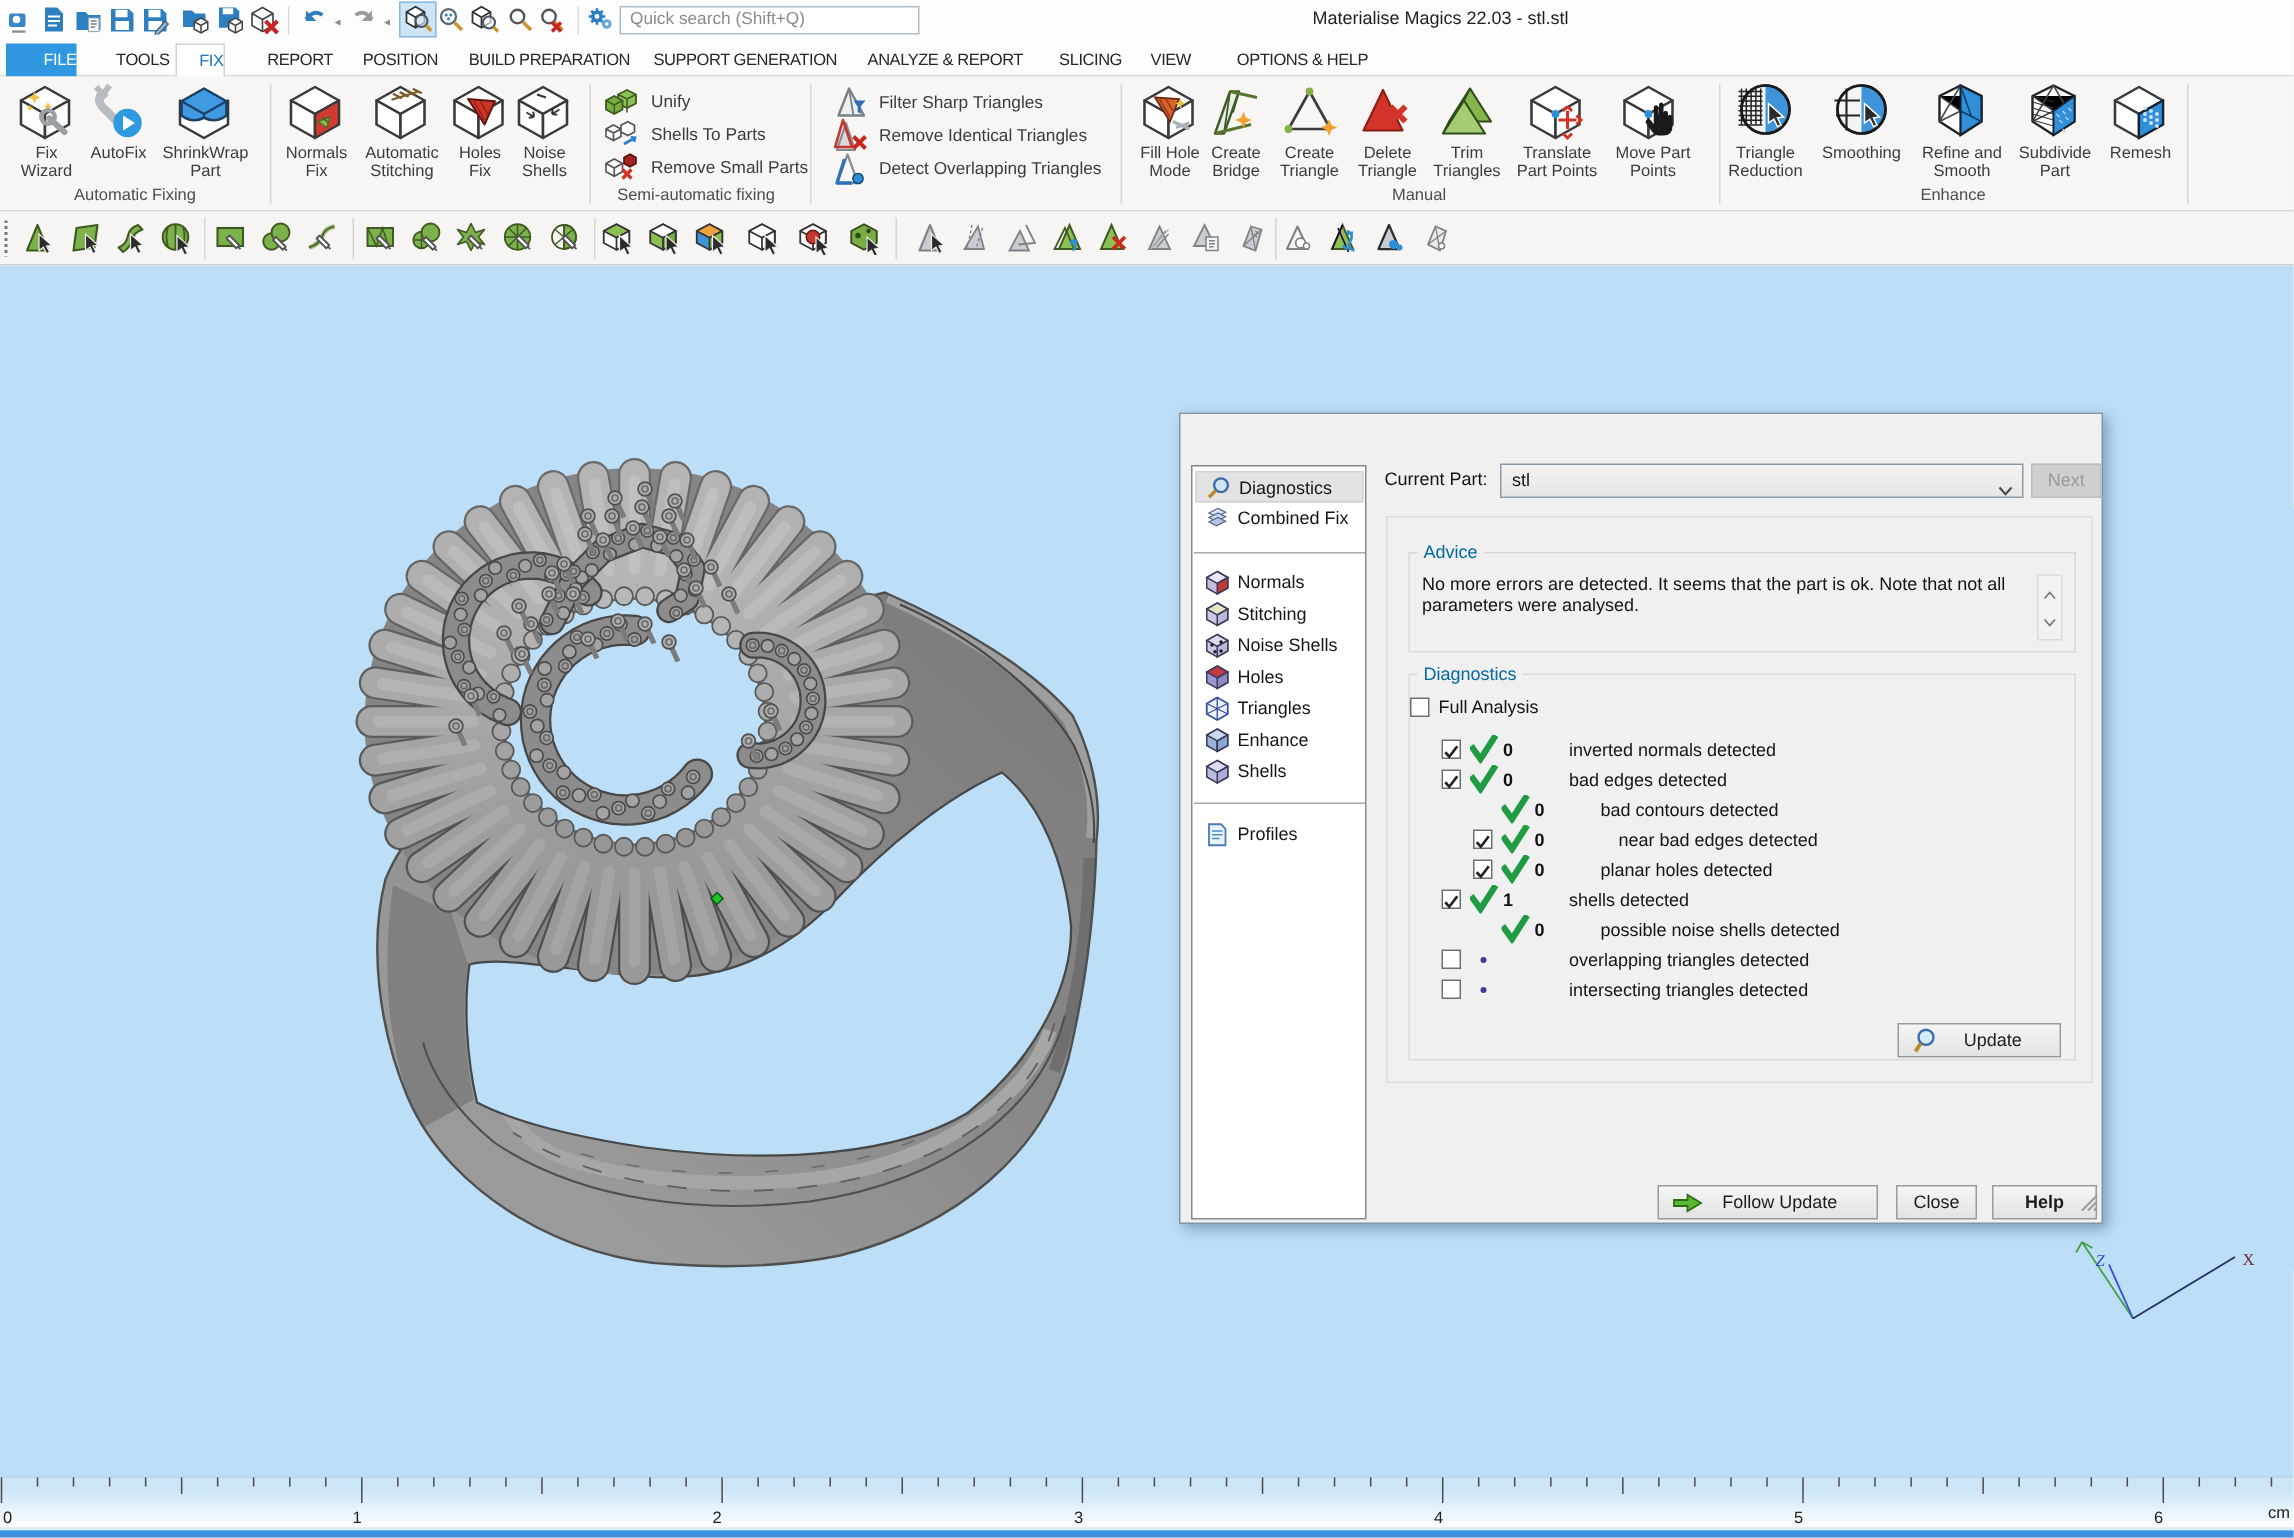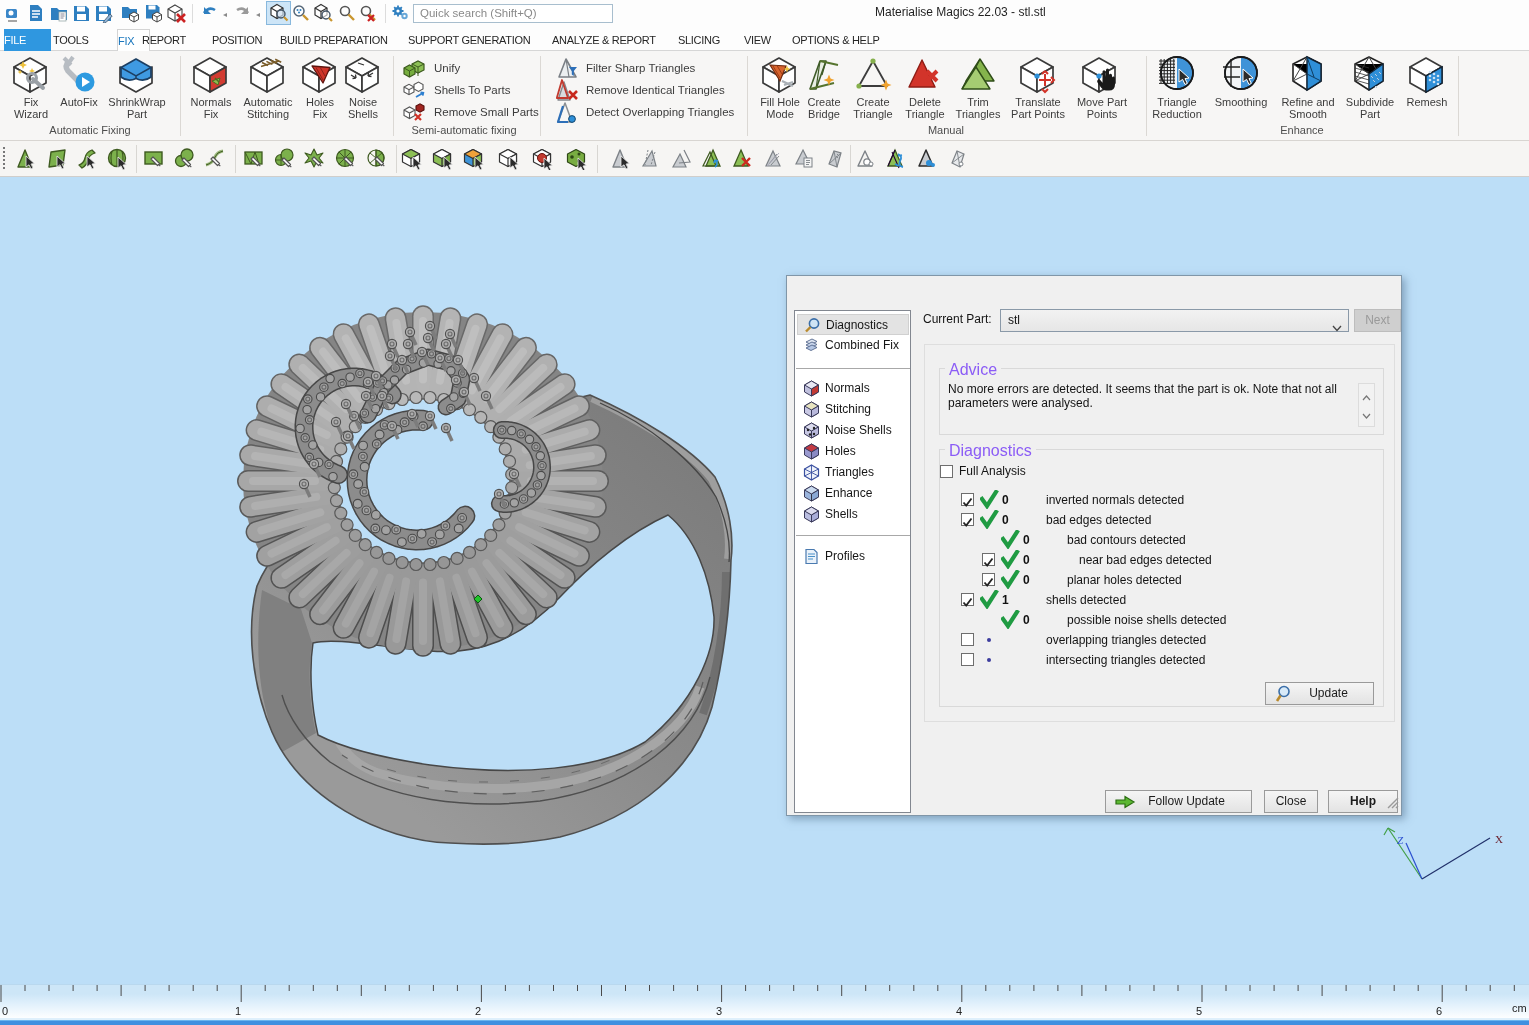--- a/index.html
+++ b/index.html
@@ -1,18 +1,18 @@
 <!DOCTYPE html>
 <html><head><meta charset="utf-8"><style>
 html,body{margin:0;padding:0;width:1529px;height:1025px;overflow:hidden;
  font-family:"Liberation Sans",sans-serif;background:#fff;}
 .abs{position:absolute;}
 #titlebar{left:0;top:0;width:1529px;height:27px;background:#fdfdfd;}
 #menubar{left:0;top:27px;width:1529px;height:24px;background:#fdfdfd;border-bottom:1px solid #d6d6d6;box-sizing:border-box;}
-.tab{position:absolute;top:2px;height:22px;line-height:22px;font-size:11px;letter-spacing:-0.3px;color:#262626;text-align:left;white-space:nowrap;}
+.tab{position:absolute;top:2px;height:22px;line-height:22px;font-size:11px;letter-spacing:-0.3px;color:#262626;text-align:right;white-space:nowrap;}
 #ribbon{left:0;top:51px;width:1529px;height:90px;background:#f7f6f5;border-bottom:1px solid #d8d5d1;box-sizing:border-box;}
 .rsep{position:absolute;top:5px;height:80px;width:1px;background:#dbd8d4;}
 .rbtn{position:absolute;top:4px;text-align:center;}
 .rbtn svg{display:block;margin:0 auto;}
 .rlab{font-size:11px;line-height:11.5px;color:#3c3c3c;margin-top:2px;white-space:nowrap;}
 .gcap{position:absolute;top:73px;font-size:11px;color:#4d4d4d;text-align:center;white-space:nowrap;}
 .smallrow{position:absolute;height:22px;font-size:11.5px;color:#3c3c3c;line-height:22px;white-space:nowrap;}
 .smallrow svg{vertical-align:middle;margin-right:6px;}
 #toolbar{left:0;top:141px;width:1529px;height:36px;background:#f6f5f3;border-bottom:1px solid #d0cecb;box-sizing:border-box;}
 .tsep{position:absolute;top:4px;height:28px;width:1px;background:#d8d6d2;}
@@ -23,21 +23,21 @@
 
 #dlg{left:786px;top:275px;width:616px;height:541px;background:#f0f0f0;border:1px solid #8096a8;box-sizing:border-box;box-shadow:3px 3px 8px rgba(70,100,130,.5);}
 #dlgtitle{left:0;top:0;width:100%;height:29px;background:#f9f9f8;}
 #dlgtitle .txt{position:absolute;left:32px;top:0;line-height:29px;font-size:12px;color:#6e6e6e;}
 .panel{background:#fff;border:1px solid #828790;box-sizing:border-box;}
 .pitem{position:absolute;left:2px;width:112px;height:21px;font-size:12px;color:#161616;line-height:21px;}
 .pitem svg{position:absolute;left:6px;top:2px;}
 .pitem .t{position:absolute;left:28px;top:0;}
 .psep{position:absolute;left:1px;width:114px;height:1px;background:#a8a8a8;}
 .grp{position:absolute;border:1px solid #d9d9d9;box-sizing:border-box;}
-.grplab{position:absolute;top:-8px;left:5px;background:#f0f0f0;padding:0 4px;font-size:16px;color:#8b5cf6;}
+.grplab{position:absolute;top:-8px;left:5px;background:#f0f0f0;padding:0 4px;font-size:12px;color:#0369a1;}
 .btn{position:absolute;background:linear-gradient(#f5f5f5,#e3e3e3);border:1px solid #9a9a9a;box-sizing:border-box;font-size:12px;color:#1c1c1c;text-align:center;}
 .cb{position:absolute;width:13px;height:13px;background:#fff;border:1px solid #6e6e6e;box-sizing:border-box;}
 .rowtxt{position:absolute;font-size:12px;color:#141414;white-space:nowrap;}
 .num{position:absolute;font-size:12px;font-weight:bold;color:#111;}
 </style></head><body>
 <div id="titlebar" class="abs">
     <div class="abs" style="left:3px;top:4px;"><svg width="20" height="20" viewBox="0 0 20 20" style="">
         <rect x="3" y="5" width="11" height="9" rx="1.5" fill="#3a86c8"></rect>
         <circle cx="8" cy="9" r="2.5" fill="#fff"></circle>
         <path d="M5,17 h9" stroke="#888" stroke-width="1.5"></path>

